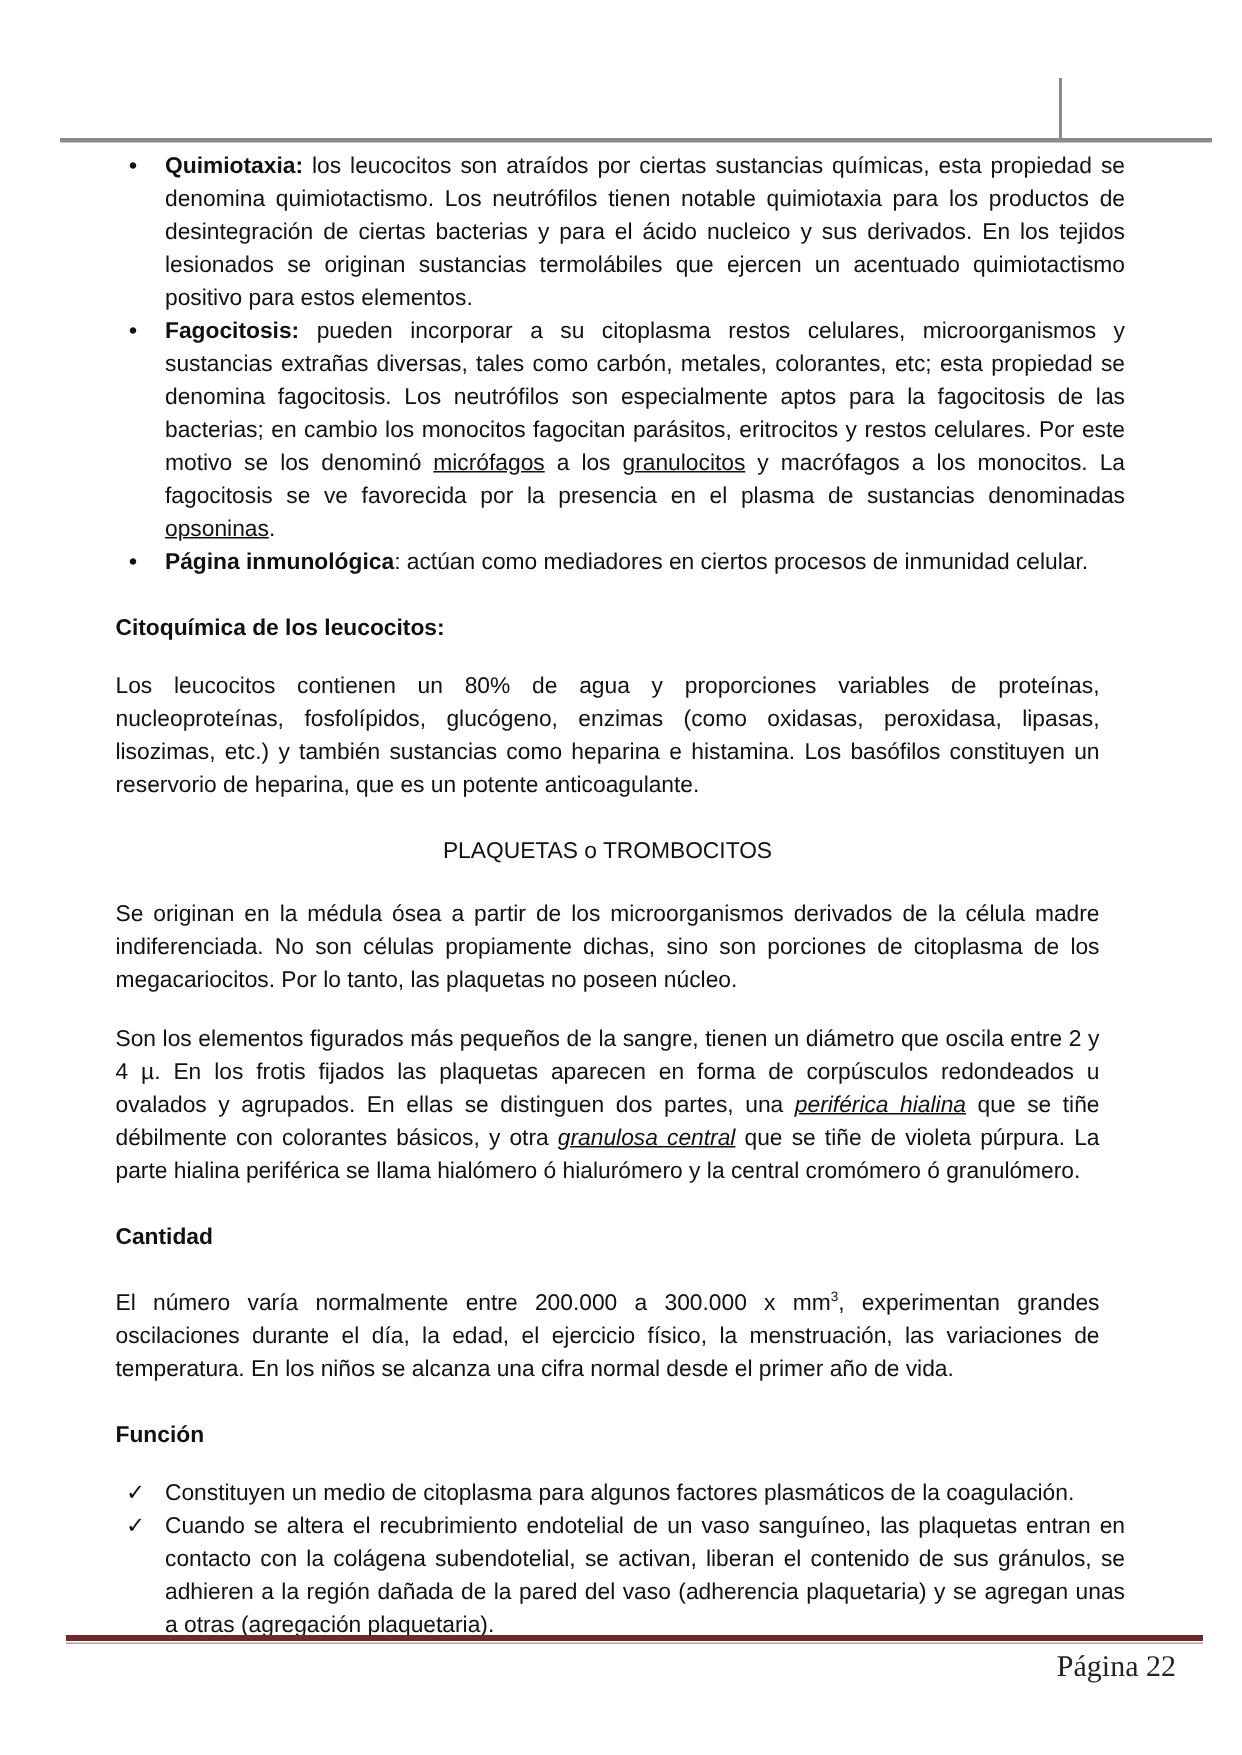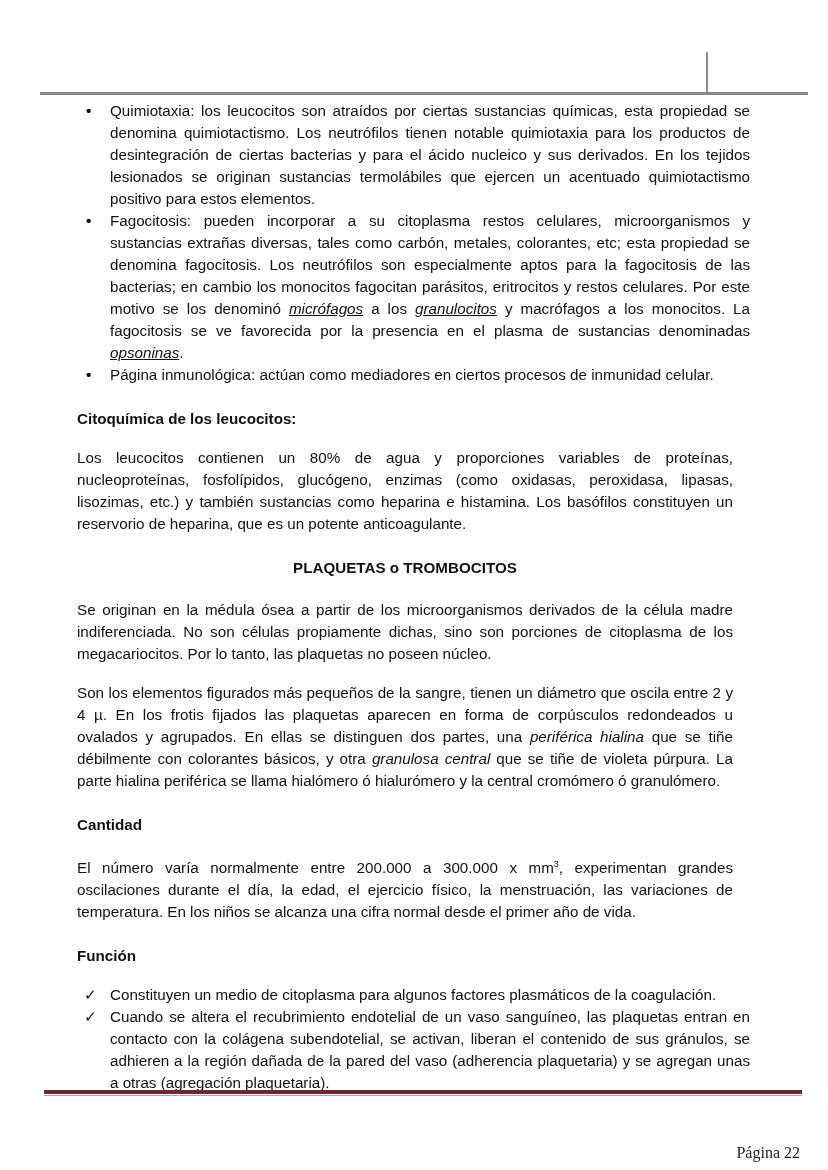--- a/index.html
+++ b/index.html
@@ -8,28 +8,28 @@
     .header-rule { position: absolute; left: 40px; top: 92px; width: 768px; height: 3px; background: #8a8a8a; }
     .header-tick { position: absolute; left: 706px; top: 52px; width: 2px; height: 41px; background: #8a8a8a; }
     .content { position: absolute; left: 60px; top: 100px; width: 690px; font-size: 15.2px; line-height: 22px; }
     p { margin: 17px; text-align: justify; }
     ul.bul { margin: 0; padding: 0 0 0 50px; list-style: none; }
     ul.bul li { position: relative; text-align: justify; }
     ul.bul li::before { content: "•"; position: absolute; left: -24px; top: 0; font-weight: bold; }
     ul.chk { margin: 0; padding: 0 0 0 50px; list-style: none; }
     ul.chk li { position: relative; text-align: justify; }
     .chk-mark { position: absolute; left: -26px; top: 0; }
-    .b { font-weight: normal; }
-    .u { text-decoration: underline; font-style: italic; }
-    .i { font-style: italic; }
+    .b { font-weight: bold; }
+    .u { text-decoration: underline; }
+    .i { font-style: italic; text-decoration: underline; }
     .h { font-weight: bold; margin-top: 22px; }
-    .center-title { font-weight: bold; text-align: center; margin: 22px 0 20px 0; }
+    .center-title { font-weight: normal; text-align: center; margin: 22px 0 20px 0; }
     .footer-rule1 { position: absolute; left: 44px; top: 1090px; width: 758px; height: 4px; background: #6e2a2a; }
     .footer-rule2 { position: absolute; left: 44px; top: 1095px; width: 758px; height: 1px; background: #b9a0a0; }
-    .page-num { position: absolute; right: 28px; top: 1100px; font-family: "Liberation Serif", serif; font-size: 16px; color: #222; margin-top: 44px; }
+    .page-num { position: absolute; right: 44px; top: 1100px; font-family: "Liberation Serif", serif; font-size: 20px; color: #222; }
   </style>
 </head>
 <body>
 
 <div class="header-tick"></div>
 <div class="header-rule"></div>
 
 <div class="content">
   <ul class="bul">
     <li><span class="b">Quimiotaxia:</span><span> los leucocitos son atraídos por ciertas sustancias químicas, esta propiedad se denomina quimiotactismo. Los neutrófilos tienen notable quimiotaxia para los productos de desintegración de ciertas bacterias y para el ácido nucleico y sus derivados. En los tejidos lesionados se originan sustancias termolábiles que ejercen un acentuado quimiotactismo positivo para estos elementos.</span></li>

